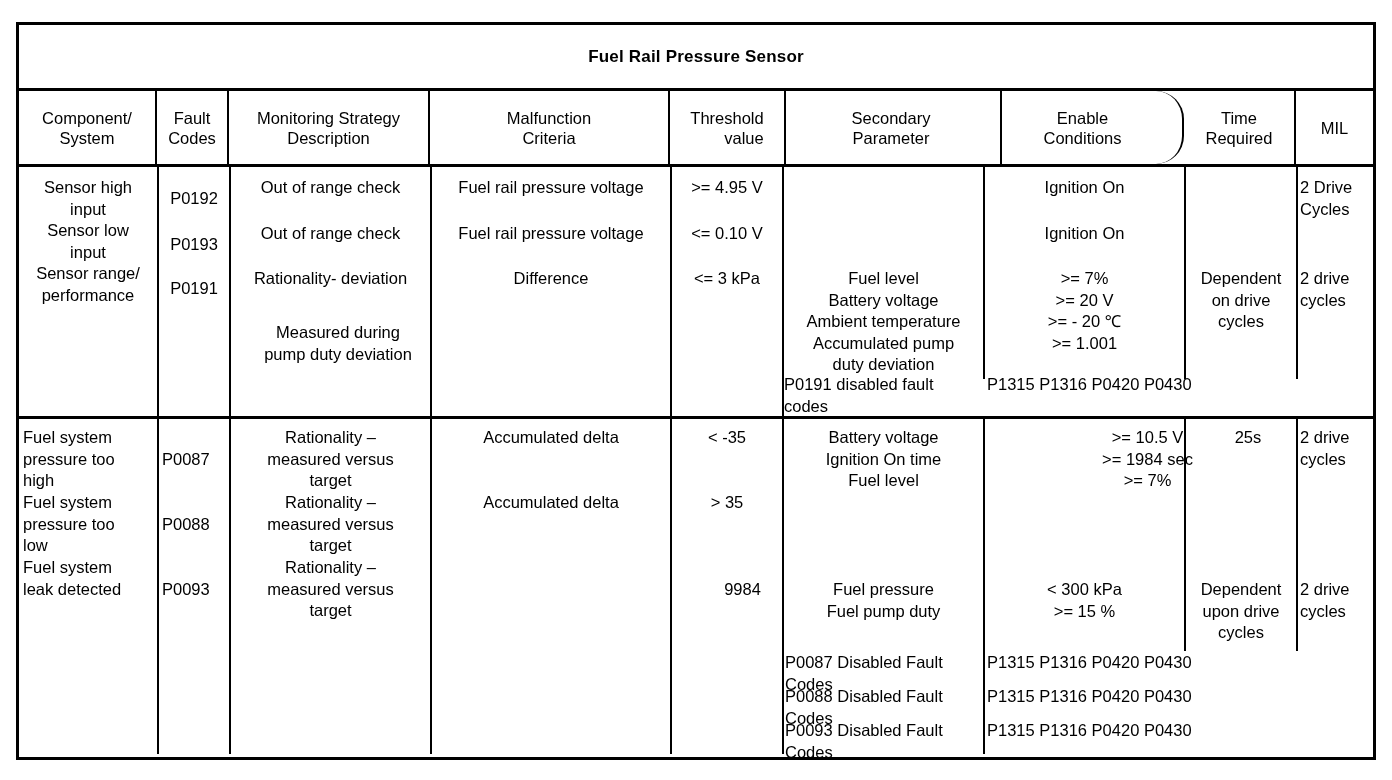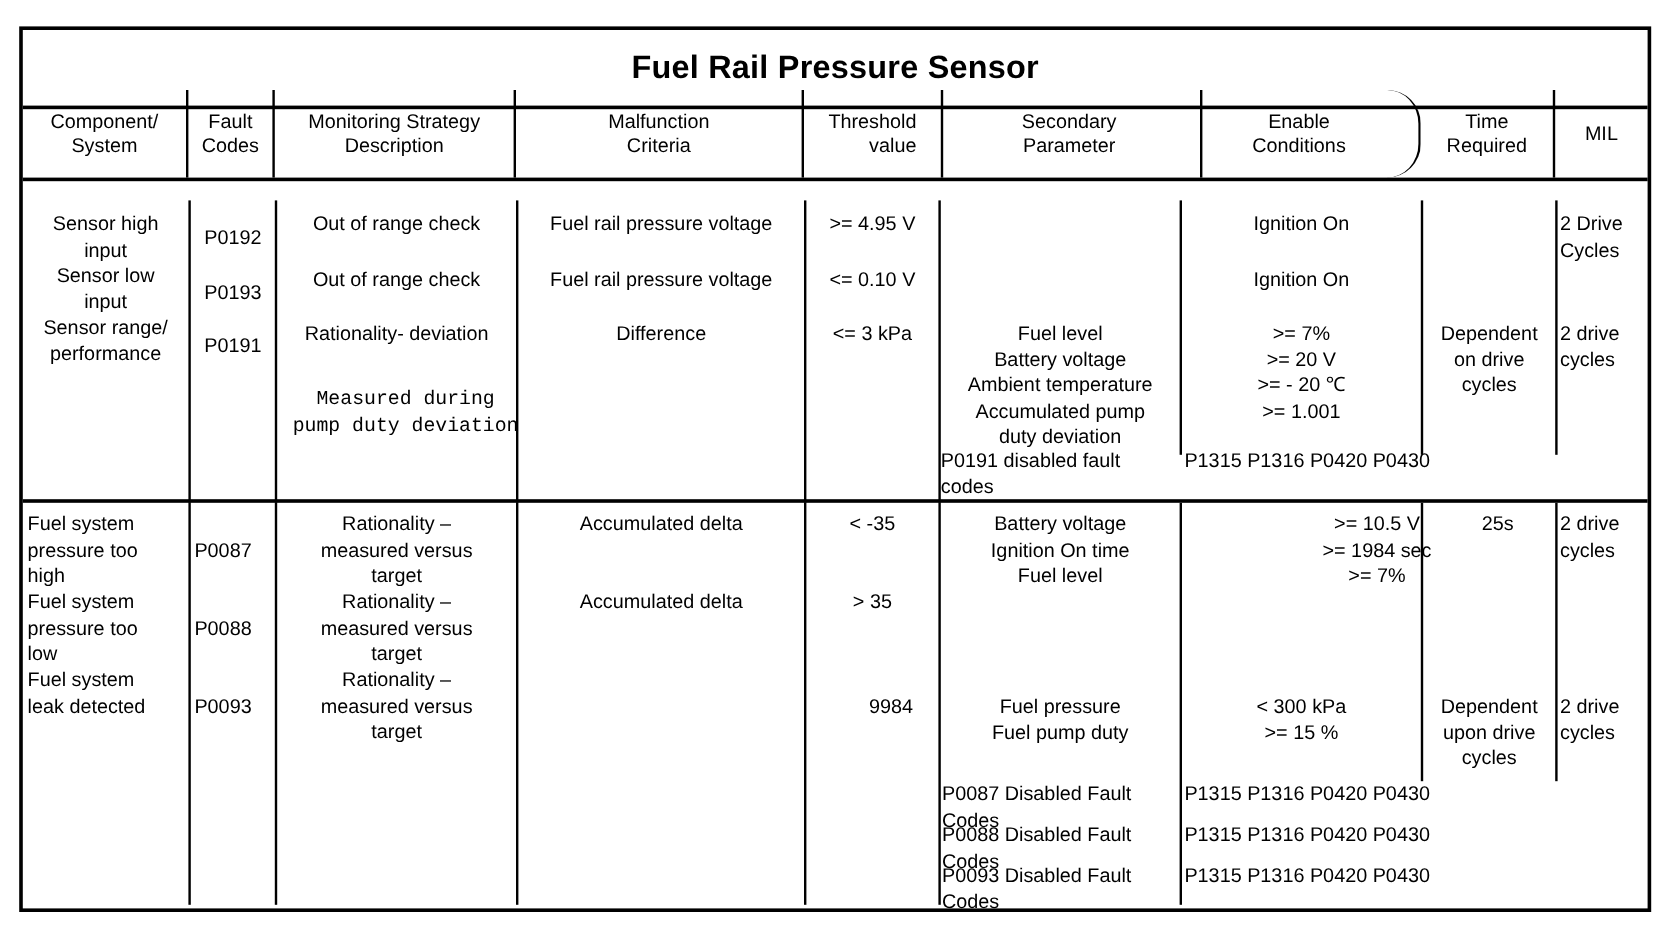--- a/index.html
+++ b/index.html
@@ -32,29 +32,29 @@
     left: 0; top: 0;
     width: 100%;
     height: 66px;
     border-bottom: 3px solid #000;
     box-sizing: border-box;
     display: flex;
     align-items: center;
     justify-content: center;
   }
   #title-text {
-    font-size: 27px;
+    font-size: 17px;
     font-weight: bold;
     letter-spacing: .2px;
   }
 
   
   #header-band {
     position: absolute;
-    left: 0; top: 50px;
+    left: 0; top: 66px;
     width: 100%;
     height: 76px;
     border-bottom: 3px solid #000;
     box-sizing: border-box;
   }
   .hcell {
     position: absolute;
     top: 0;
     height: 100%;
     box-sizing: border-box;
@@ -192,21 +192,21 @@
     <div class="tb c" style="left:0px;  top:96px; width:138px;">Sensor range/
 performance</div>
 
     <div class="tb c" style="left:140px; top:21px;  width:70px;">P0192</div>
     <div class="tb c" style="left:140px; top:67px;  width:70px;">P0193</div>
     <div class="tb c" style="left:140px; top:111px; width:70px;">P0191</div>
 
     <div class="tb c" style="left:212px; top:10px;  width:199px;">Out of range check</div>
     <div class="tb c" style="left:212px; top:56px;  width:199px;">Out of range check</div>
     <div class="tb c" style="left:212px; top:101px; width:199px;">Rationality- deviation</div>
-    <div class="tb c" style="left:212px; top:155px; width:214px;font-family:Liberation Mono, monospace;">Measured during
+    <div class="tb c" style="left:212px; top:155px; width:214px;">Measured during
 pump duty deviation</div>
 
     <div class="tb c" style="left:413px; top:10px;  width:238px;">Fuel rail pressure voltage</div>
     <div class="tb c" style="left:413px; top:56px;  width:238px;">Fuel rail pressure voltage</div>
     <div class="tb c" style="left:413px; top:101px; width:238px;">Difference</div>
 
     <div class="tb c" style="left:653px; top:10px;  width:110px;">&gt;= 4.95 V</div>
     <div class="tb c" style="left:653px; top:56px;  width:110px;">&lt;= 0.10 V</div>
     <div class="tb c" style="left:653px; top:101px; width:110px;">&lt;= 3 kPa</div>
 

